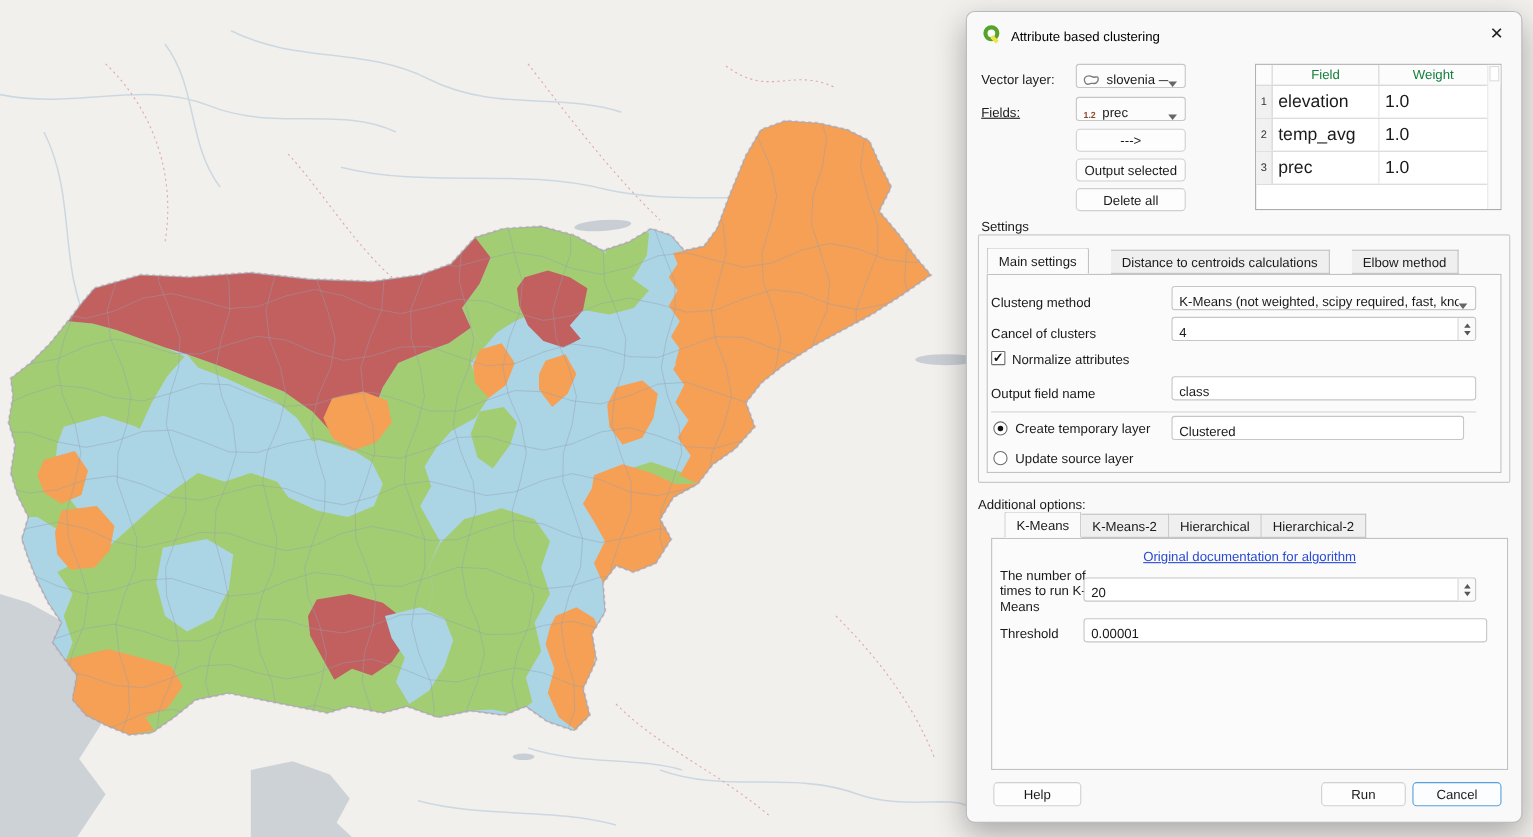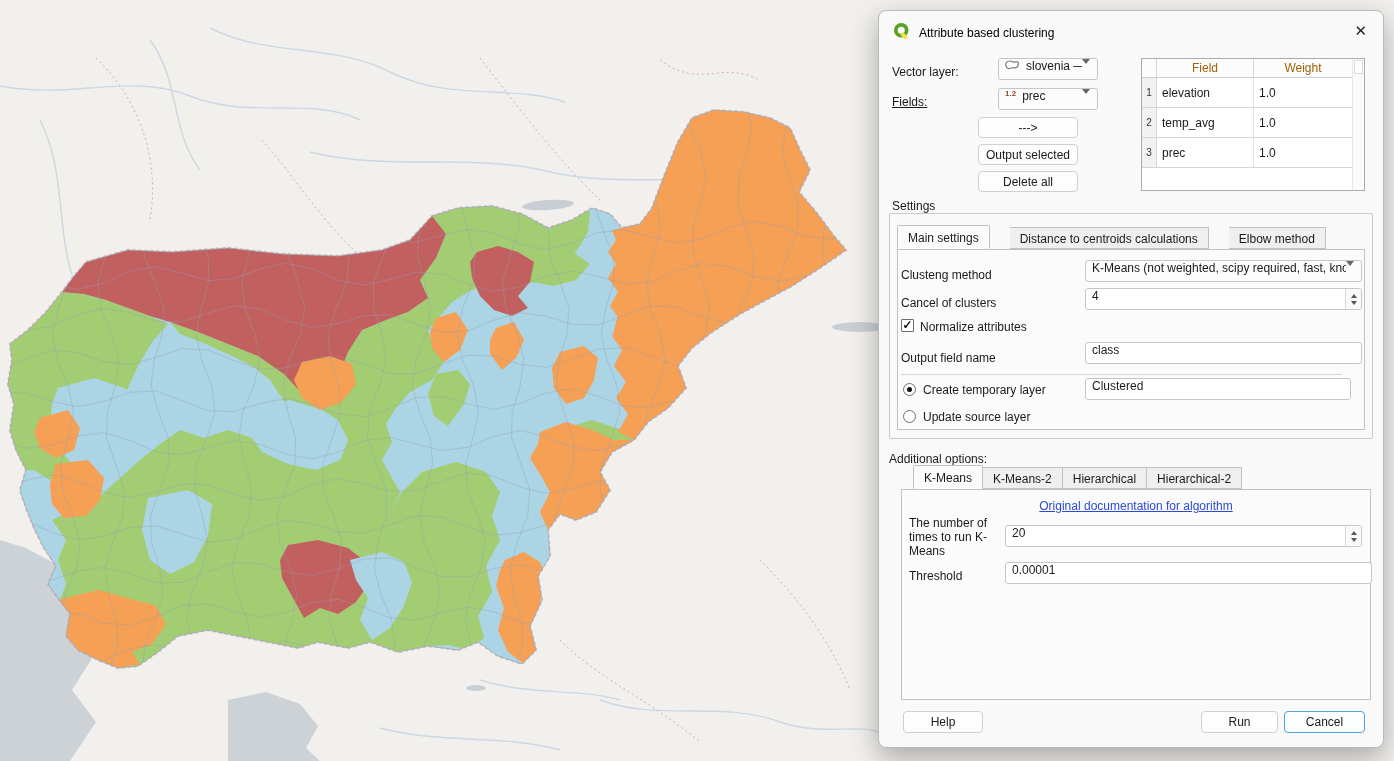--- a/index.html
+++ b/index.html
@@ -16,44 +16,44 @@
   .dlg-title { position:absolute; left:40px; top:15px; font-size:12px; color:#000; }
   .close-x { position:absolute; right:16px; top:12px; font-size:15px; color:#222; cursor:pointer; line-height:15px; }
 
   .lbl { position:absolute; color:#1a1a1a; white-space:nowrap; }
 
   .btn { position:absolute; background:#fdfdfd; border:1px solid #d0d0d0; border-radius:4px;
          display:flex; align-items:center; justify-content:center; font-size:12px; color:#1a1a1a; }
   .btn.accent { border:1px solid #58a0dc; background:#fbfdff; }
 
   .input, .combo, .spin { position:absolute; background:#fff; border:1px solid #c6c6c6; border-radius:3px;
-         display:flex; align-items:flex-start; font-size:12px; overflow:hidden;margin-left:20px; }
+         display:flex; align-items:flex-end; font-size:12px; overflow:hidden; }
   .input span, .combo .ctext { padding:0 6px; white-space:nowrap; overflow:hidden; }
   .combo { background:#fcfcfc; }
   .combo .ctext { flex:1; }
   .tri { width:0; height:0; border-left:4px solid transparent; border-right:4px solid transparent;
          border-top:5px solid #666; margin-right:7px; flex:0 0 auto; }
   .poly-ic { width:16px; height:12px; margin-left:5px; flex:0 0 auto; }
   .dec-badge { font-size:8px; font-weight:bold; color:#8d4a2f; margin-left:6px; letter-spacing:0; flex:0 0 auto; }
 
   .spin .sval { flex:1; padding:0 6px; }
   .spinbtns { width:16px; height:100%; border-left:1px solid #d9d9d9; display:flex; flex-direction:column;
               align-items:center; justify-content:center; gap:3px; background:#fafafa; }
   .sup { width:0; height:0; border-left:3.5px solid transparent; border-right:3.5px solid transparent; border-bottom:4px solid #555; }
   .sdn { width:0; height:0; border-left:3.5px solid transparent; border-right:3.5px solid transparent; border-top:4px solid #555; }
 
   
   .ftable { position:absolute; left:262px; top:47px; width:224px; height:133px; background:#fff; border:1px solid #ababab; }
   .ft-head { display:flex; height:19px; border-bottom:1px solid #cfcfcf; background:#fcfcfc; }
   .ft-ch { border-right:1px solid #d5d5d5; }
-  .ft-hc { font-size:12px; text-align:center; line-height:18px; color:#a16207; }
+  .ft-hc { font-size:12px; text-align:center; line-height:18px; color:#15803d; }
   .ft-row { display:flex; height:30px; border-bottom:1px solid #d5d5d5; }
   .ft-num { width:15px; background:#f1f1f1; border-right:1px solid #d5d5d5; font-size:10px; color:#333;
             display:flex; align-items:center; justify-content:center; }
-  .ft-cell { display:flex; align-items:center; padding-left:5px; font-size:12px; border-right:1px solid #e4e4e4; }
+  .ft-cell { display:flex; align-items:center; padding-left:5px; font-size:16px; border-right:1px solid #e4e4e4; }
   .ft-strip { position:absolute; top:0; right:0; bottom:0; width:12px; background:#fbfbfb; border-left:1px solid #e8e8e8; }
   .ft-thumb { position:absolute; top:1px; left:1px; width:9px; height:14px; background:#fff; border:1px solid #dcdcdc; }
 
   
   .groupbox { position:absolute; border:1px solid #c9c9c9; border-radius:2px; background:transparent; }
   .tabbar { position:absolute; display:flex; align-items:flex-end; height:23px; z-index:3; }
   .tab { display:inline-block; padding:0 10px; height:22px; line-height:22px; font-size:12px;
          background:#efefef; border:1px solid #c2c2c2; border-left:none; color:#1a1a1a; position:relative; }
   .tab:first-child { border-left:1px solid #c2c2c2; }
   .tab.active { background:#fbfbfb; height:24px; line-height:25px; border-bottom:1px solid #fbfbfb; z-index:4;

